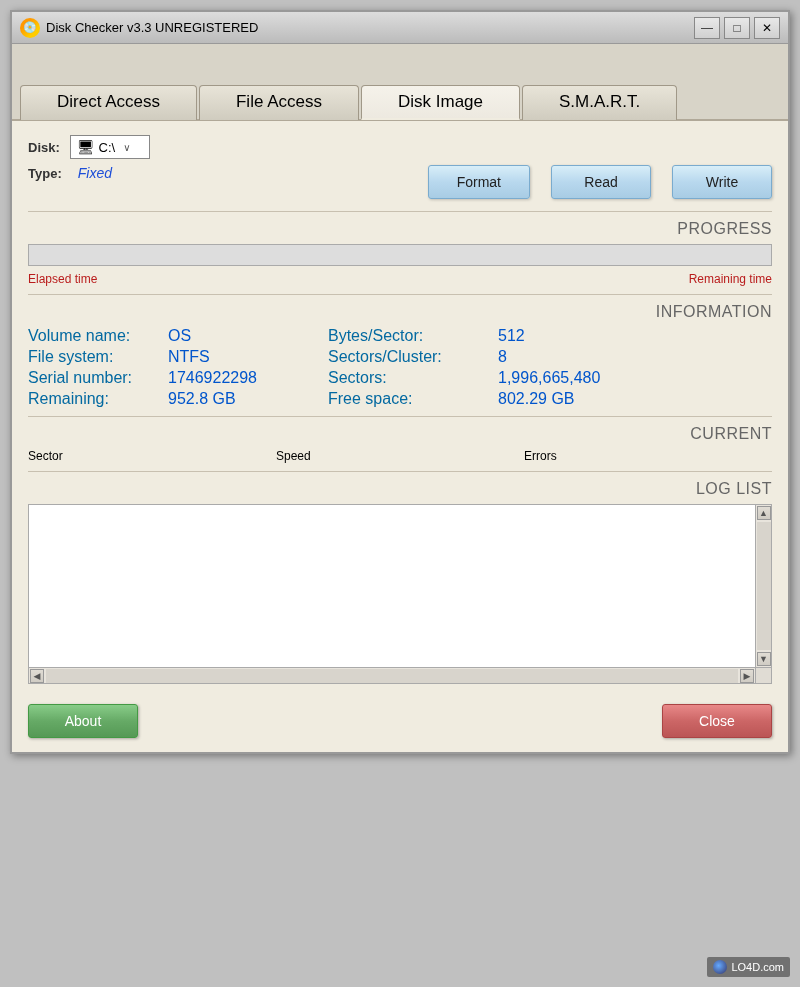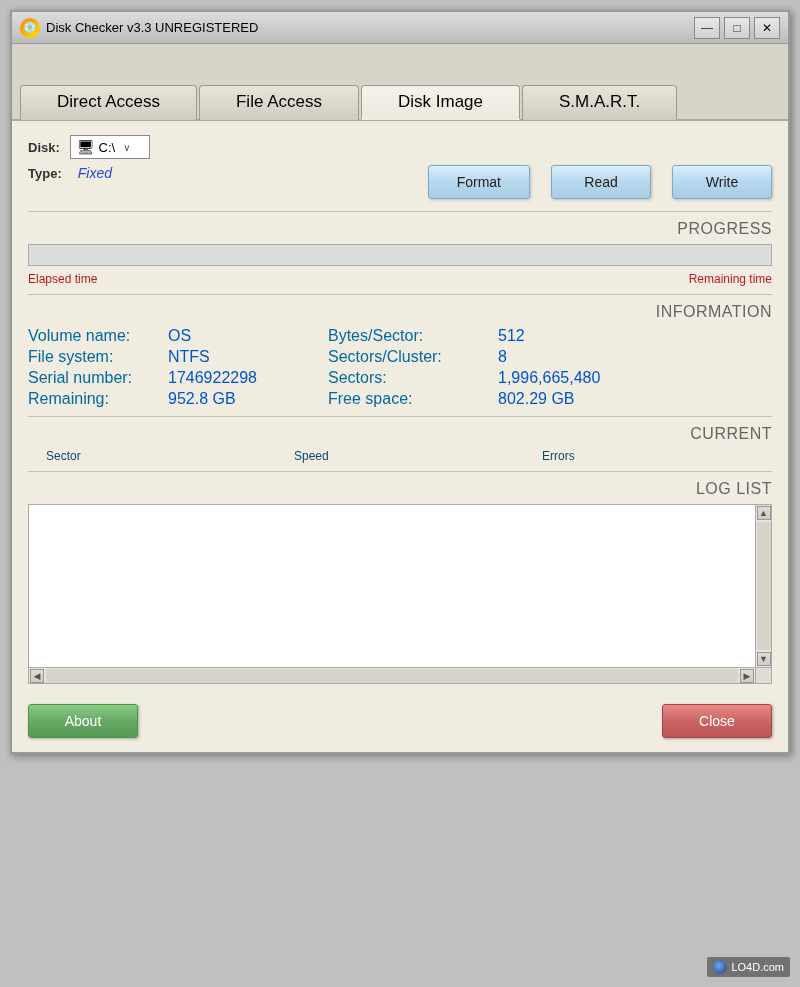--- a/index.html
+++ b/index.html
@@ -233,22 +233,21 @@
     .current-section {
       margin-bottom: 8px;
     }
     .current-row {
       display: flex;
       gap: 0;
     }
     .current-col {
       flex: 1;
       font-size: 12px;
-      color: #0c4a6e;
-      margin-left: 18px;
+      color: #000000;
     }
 
     
     .log-section {
       margin-bottom: 16px;
     }
     .log-box {
       background: #fff;
       border: 1px solid #aaa;
       height: 180px;

